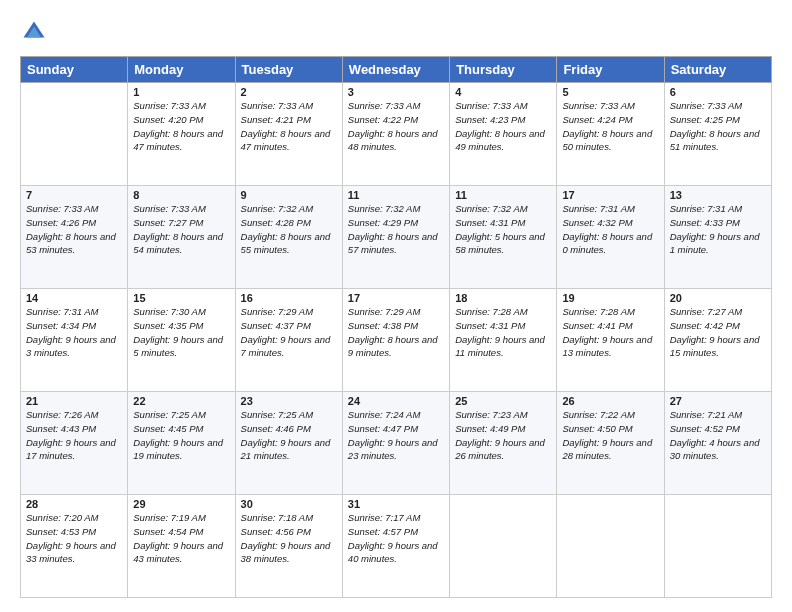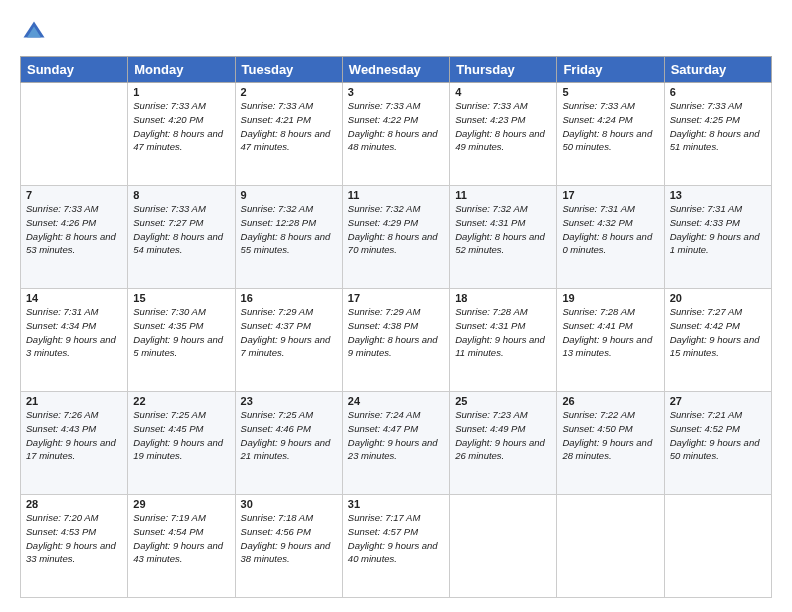--- a/index.html
+++ b/index.html
@@ -153,29 +153,29 @@
           <td>
             <span class="day-num">7</span>
             <div class="cell-content"><span>Sunrise: 7:33 AM</span><br><span>Sunset: 4:26 PM</span><br><span>Daylight: 8 hours and 53 minutes.</span></div>
           </td>
           <td>
             <span class="day-num">8</span>
             <div class="cell-content"><span>Sunrise: 7:33 AM</span><br><span>Sunset: 7:27 PM</span><br><span>Daylight: 8 hours and 54 minutes.</span></div>
           </td>
           <td>
             <span class="day-num">9</span>
-            <div class="cell-content"><span>Sunrise: 7:32 AM</span><br><span>Sunset: 12:28 PM</span><br><span>Daylight: 8 hours and 55 minutes.</span></div>
+            <div class="cell-content"><span>Sunrise: 7:32 AM</span><br><span>Sunset: 4:28 PM</span><br><span>Daylight: 8 hours and 55 minutes.</span></div>
           </td>
           <td>
             <span class="day-num">11</span>
-            <div class="cell-content"><span>Sunrise: 7:32 AM</span><br><span>Sunset: 4:29 PM</span><br><span>Daylight: 8 hours and 70 minutes.</span></div>
+            <div class="cell-content"><span>Sunrise: 7:32 AM</span><br><span>Sunset: 4:29 PM</span><br><span>Daylight: 8 hours and 57 minutes.</span></div>
           </td>
           <td>
             <span class="day-num">11</span>
-            <div class="cell-content"><span>Sunrise: 7:32 AM</span><br><span>Sunset: 4:31 PM</span><br><span>Daylight: 8 hours and 52 minutes.</span></div>
+            <div class="cell-content"><span>Sunrise: 7:32 AM</span><br><span>Sunset: 4:31 PM</span><br><span>Daylight: 5 hours and 58 minutes.</span></div>
           </td>
           <td>
             <span class="day-num">17</span>
             <div class="cell-content"><span>Sunrise: 7:31 AM</span><br><span>Sunset: 4:32 PM</span><br><span>Daylight: 8 hours and 0 minutes.</span></div>
           </td>
           <td>
             <span class="day-num">13</span>
             <div class="cell-content"><span>Sunrise: 7:31 AM</span><br><span>Sunset: 4:33 PM</span><br><span>Daylight: 9 hours and 1 minute.</span></div>
           </td>
         </tr>
@@ -229,21 +229,21 @@
           <td>
             <span class="day-num">25</span>
             <div class="cell-content"><span>Sunrise: 7:23 AM</span><br><span>Sunset: 4:49 PM</span><br><span>Daylight: 9 hours and 26 minutes.</span></div>
           </td>
           <td>
             <span class="day-num">26</span>
             <div class="cell-content"><span>Sunrise: 7:22 AM</span><br><span>Sunset: 4:50 PM</span><br><span>Daylight: 9 hours and 28 minutes.</span></div>
           </td>
           <td>
             <span class="day-num">27</span>
-            <div class="cell-content"><span>Sunrise: 7:21 AM</span><br><span>Sunset: 4:52 PM</span><br><span>Daylight: 9 hours and 50 minutes.</span></div>
+            <div class="cell-content"><span>Sunrise: 7:21 AM</span><br><span>Sunset: 4:52 PM</span><br><span>Daylight: 4 hours and 30 minutes.</span></div>
           </td>
         </tr>
         <tr class="odd-row">
           <td>
             <span class="day-num">28</span>
             <div class="cell-content"><span>Sunrise: 7:20 AM</span><br><span>Sunset: 4:53 PM</span><br><span>Daylight: 9 hours and 33 minutes.</span></div>
           </td>
           <td>
             <span class="day-num">29</span>
             <div class="cell-content"><span>Sunrise: 7:19 AM</span><br><span>Sunset: 4:54 PM</span><br><span>Daylight: 9 hours and 43 minutes.</span></div>

